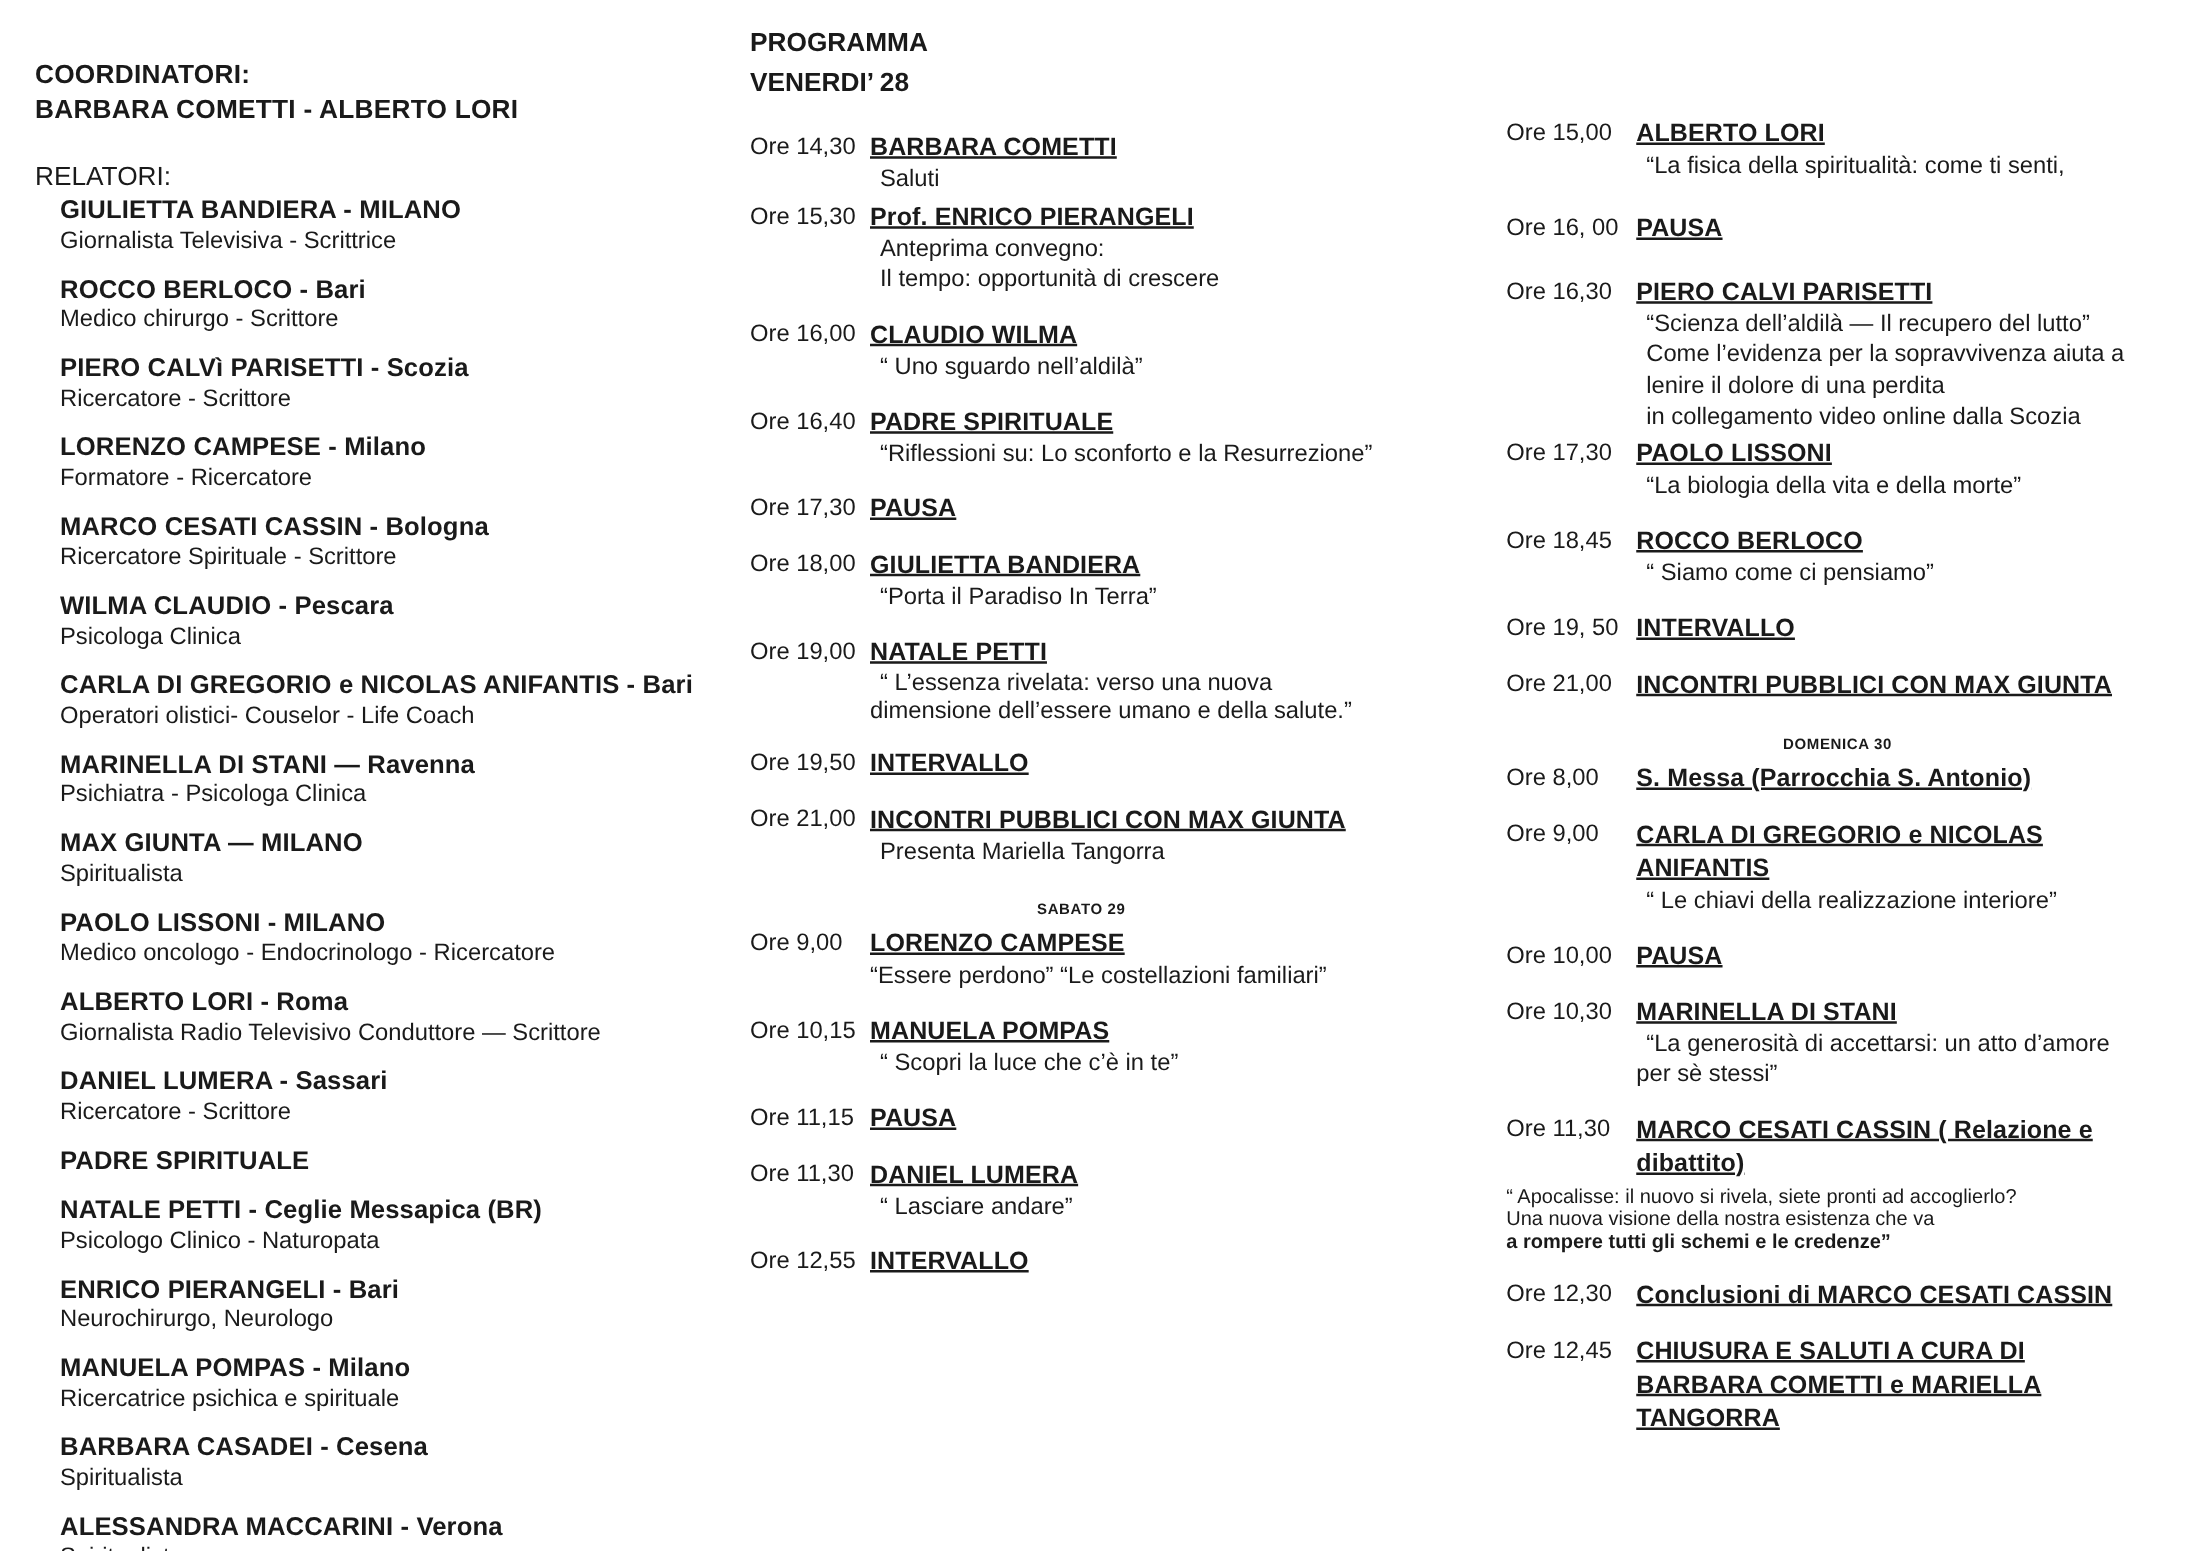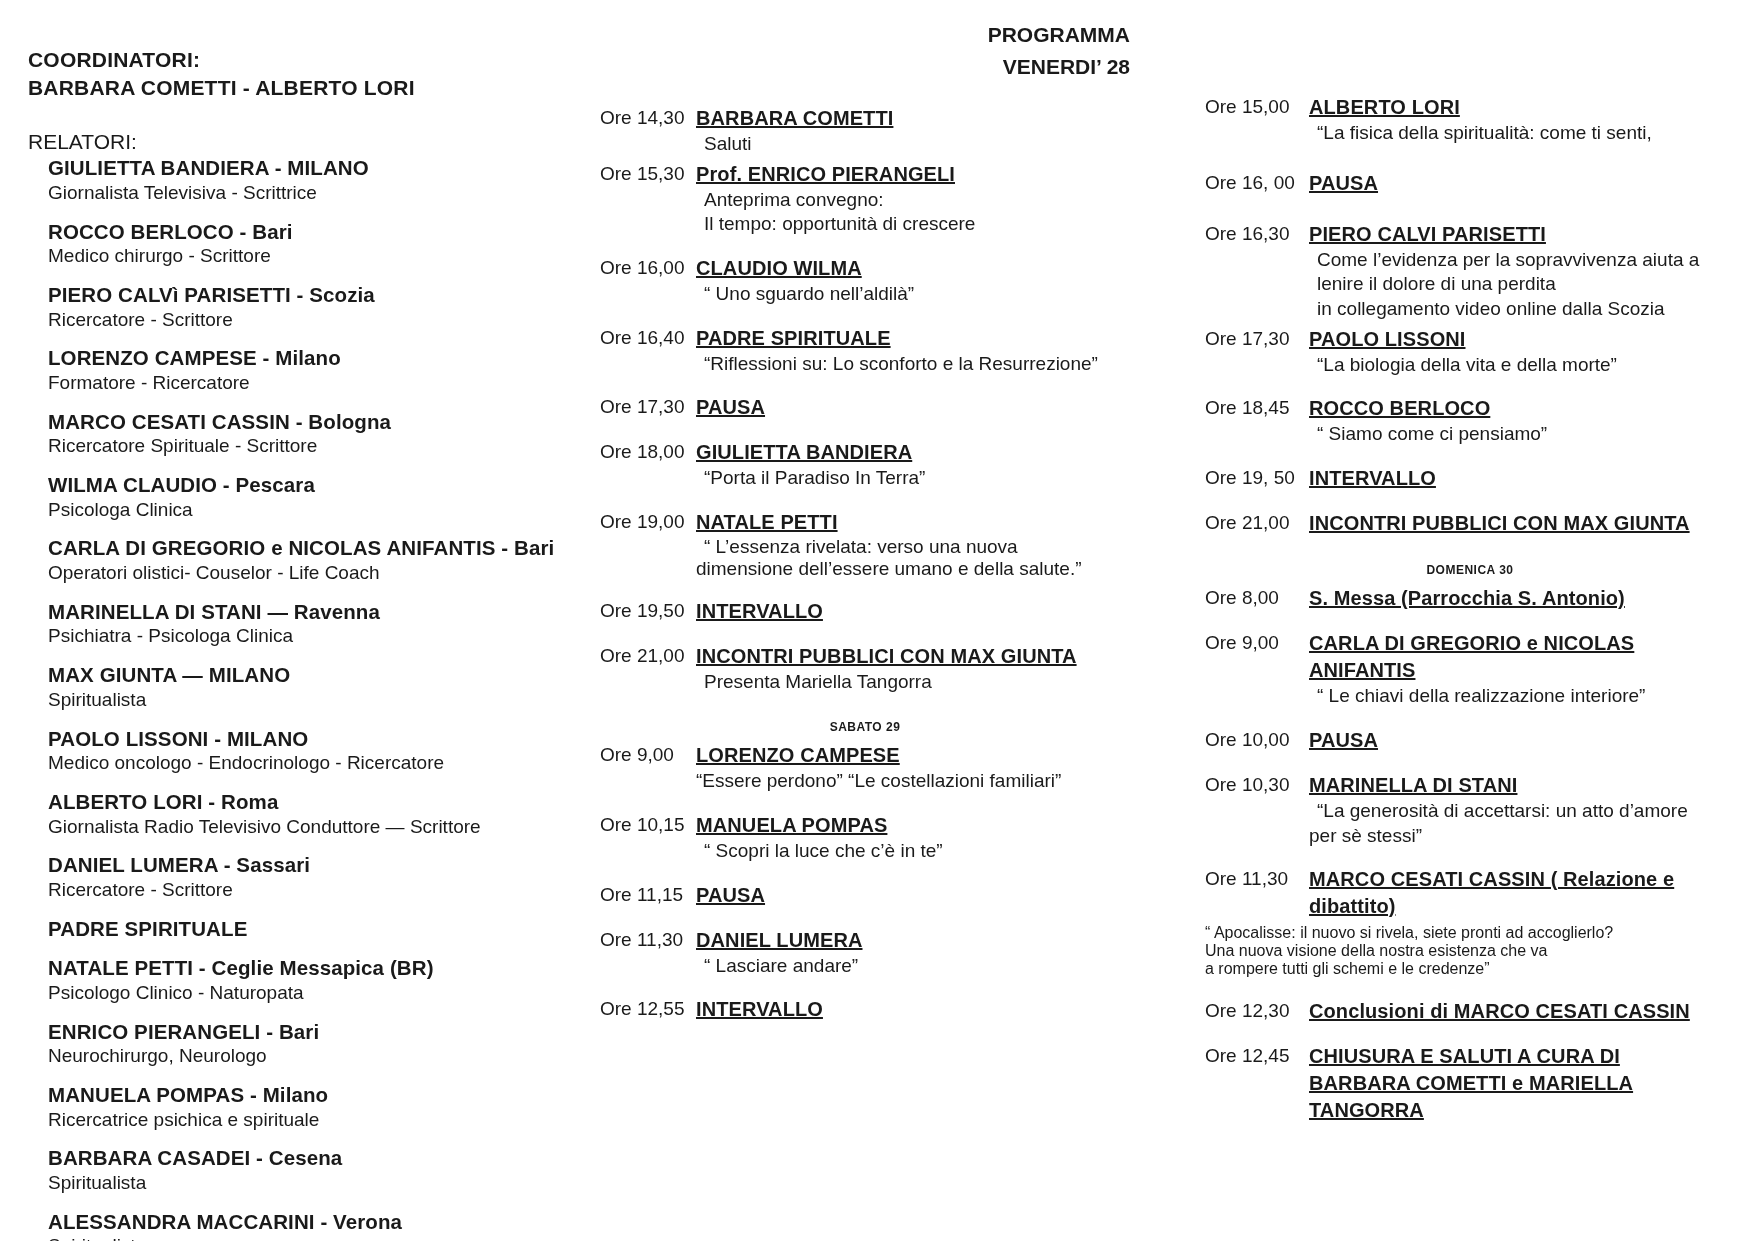--- a/index.html
+++ b/index.html
@@ -60,21 +60,21 @@
   .person.first { margin-bottom: 14px; }
 
   
   .col-center {
     position: absolute;
     left: 600px;
     top: 20px;
     width: 530px;
   }
   .prog-title {
-    text-align: right;
+    text-align: left;
     font-weight: bold;
     font-size: 21px;
     line-height: 1.45;
     margin-bottom: 2px;
   }
   .day-heading {
     text-align: center;
     font-weight: bold;
     font-size: 12px;
     margin: 26px 0 8px 0;
@@ -374,20 +374,21 @@
         <div class="ename">PAUSA</div>
       </div>
     </div>
 
     <div class="spacer-20"></div>
 
     <div class="entry">
       <div class="time">Ore  16,30</div>
       <div class="body">
         <div class="ename">PIERO CALVI PARISETTI</div>
+        <div class="edesc">“Scienza dell’aldilà — Il recupero del lutto”</div>
         <div class="edesc">Come l’evidenza per la sopravvivenza aiuta a</div>
         <div class="edesc">lenire il dolore di una perdita</div>
         <div class="edesc"> in collegamento video online dalla Scozia</div>
       </div>
     </div>
 
     <div class="entry">
       <div class="time">Ore  17,30</div>
       <div class="body">
         <div class="ename">PAOLO LISSONI</div>
@@ -465,21 +466,21 @@
     <div class="spacer-14"></div>
 
     <div class="entry">
       <div class="time">Ore  11,30</div>
       <div class="body">
         <div class="ename">MARCO CESATI CASSIN ( Relazione e dibattito)</div>
       </div>
     </div>
     <div class="edesc noindent" style="padding-left:0;">“ Apocalisse: il nuovo si rivela, siete pronti ad accoglierlo?</div>
     <div class="edesc noindent" style="padding-left:0;">Una nuova visione della nostra esistenza che va</div>
-    <div class="edesc noindent" style="padding-left:0;">a rompere tutti gli schemi e le credenze”</div>
+    <div class="edesc noindent" style="padding-left:0;font-weight:bold;">a rompere tutti gli schemi e le credenze”</div>
 
     <div class="spacer-20"></div>
 
     <div class="entry">
       <div class="time">Ore  12,30</div>
       <div class="body">
         <div class="ename">Conclusioni di MARCO CESATI CASSIN</div>
       </div>
     </div>
 

